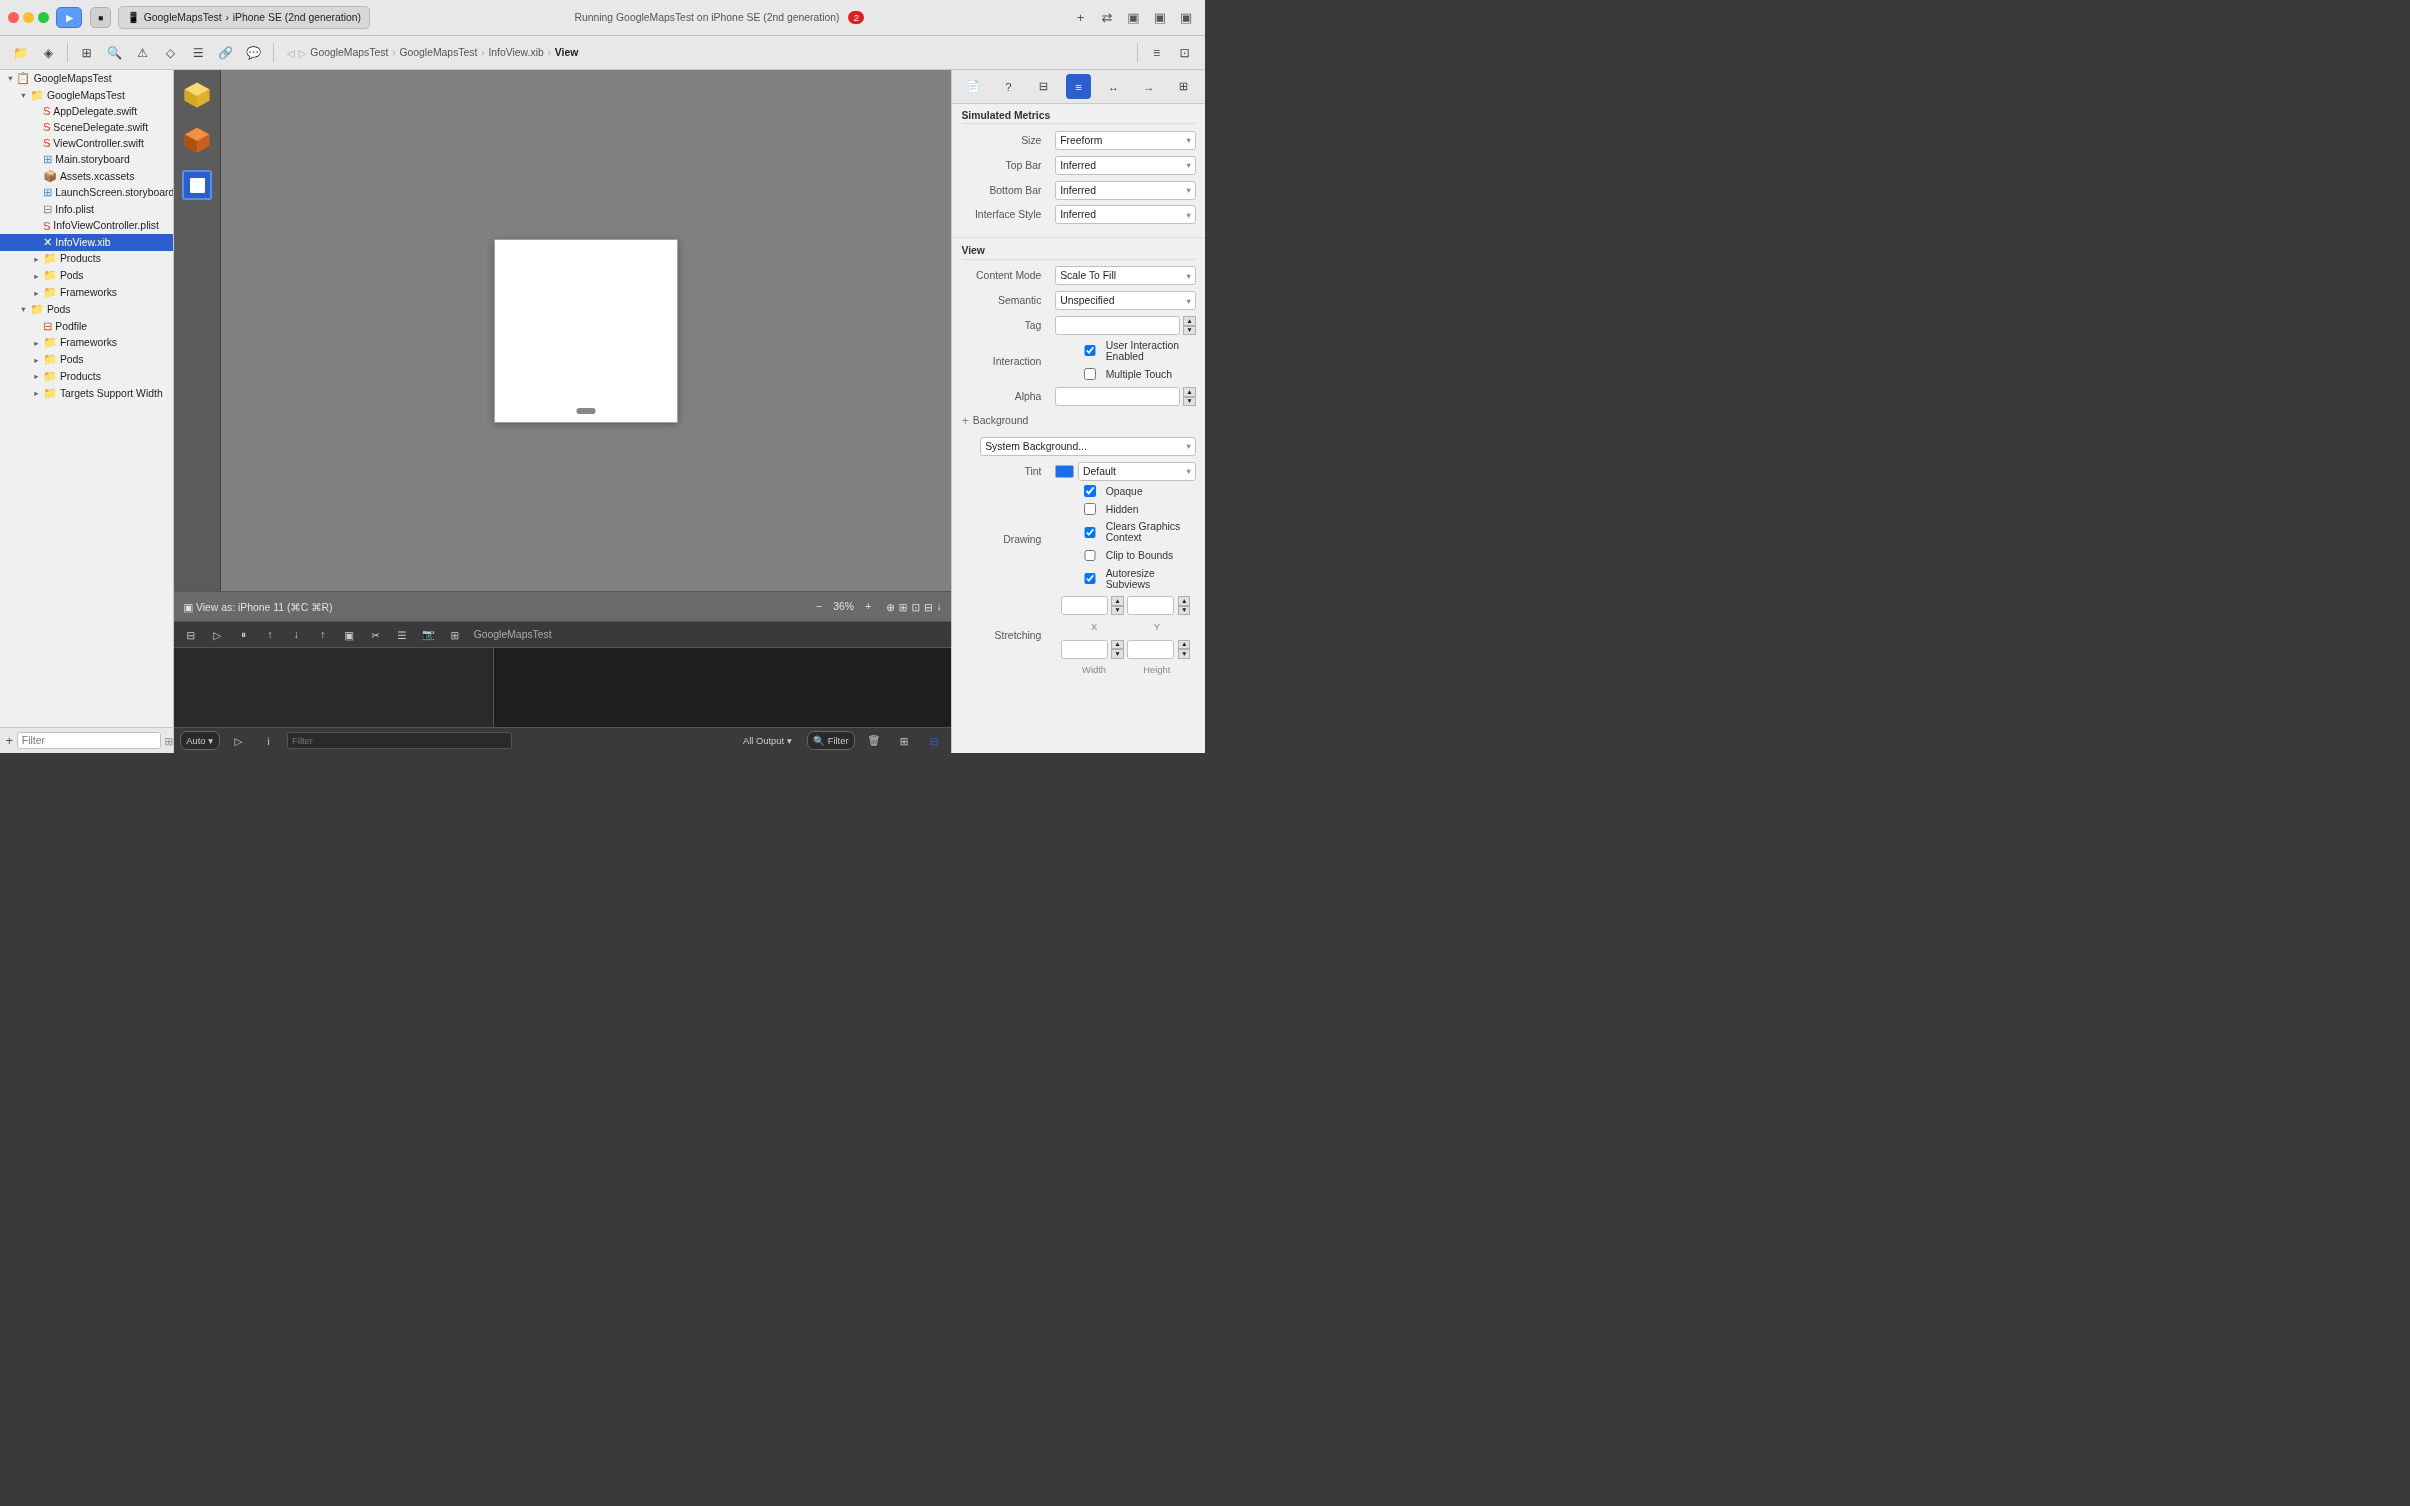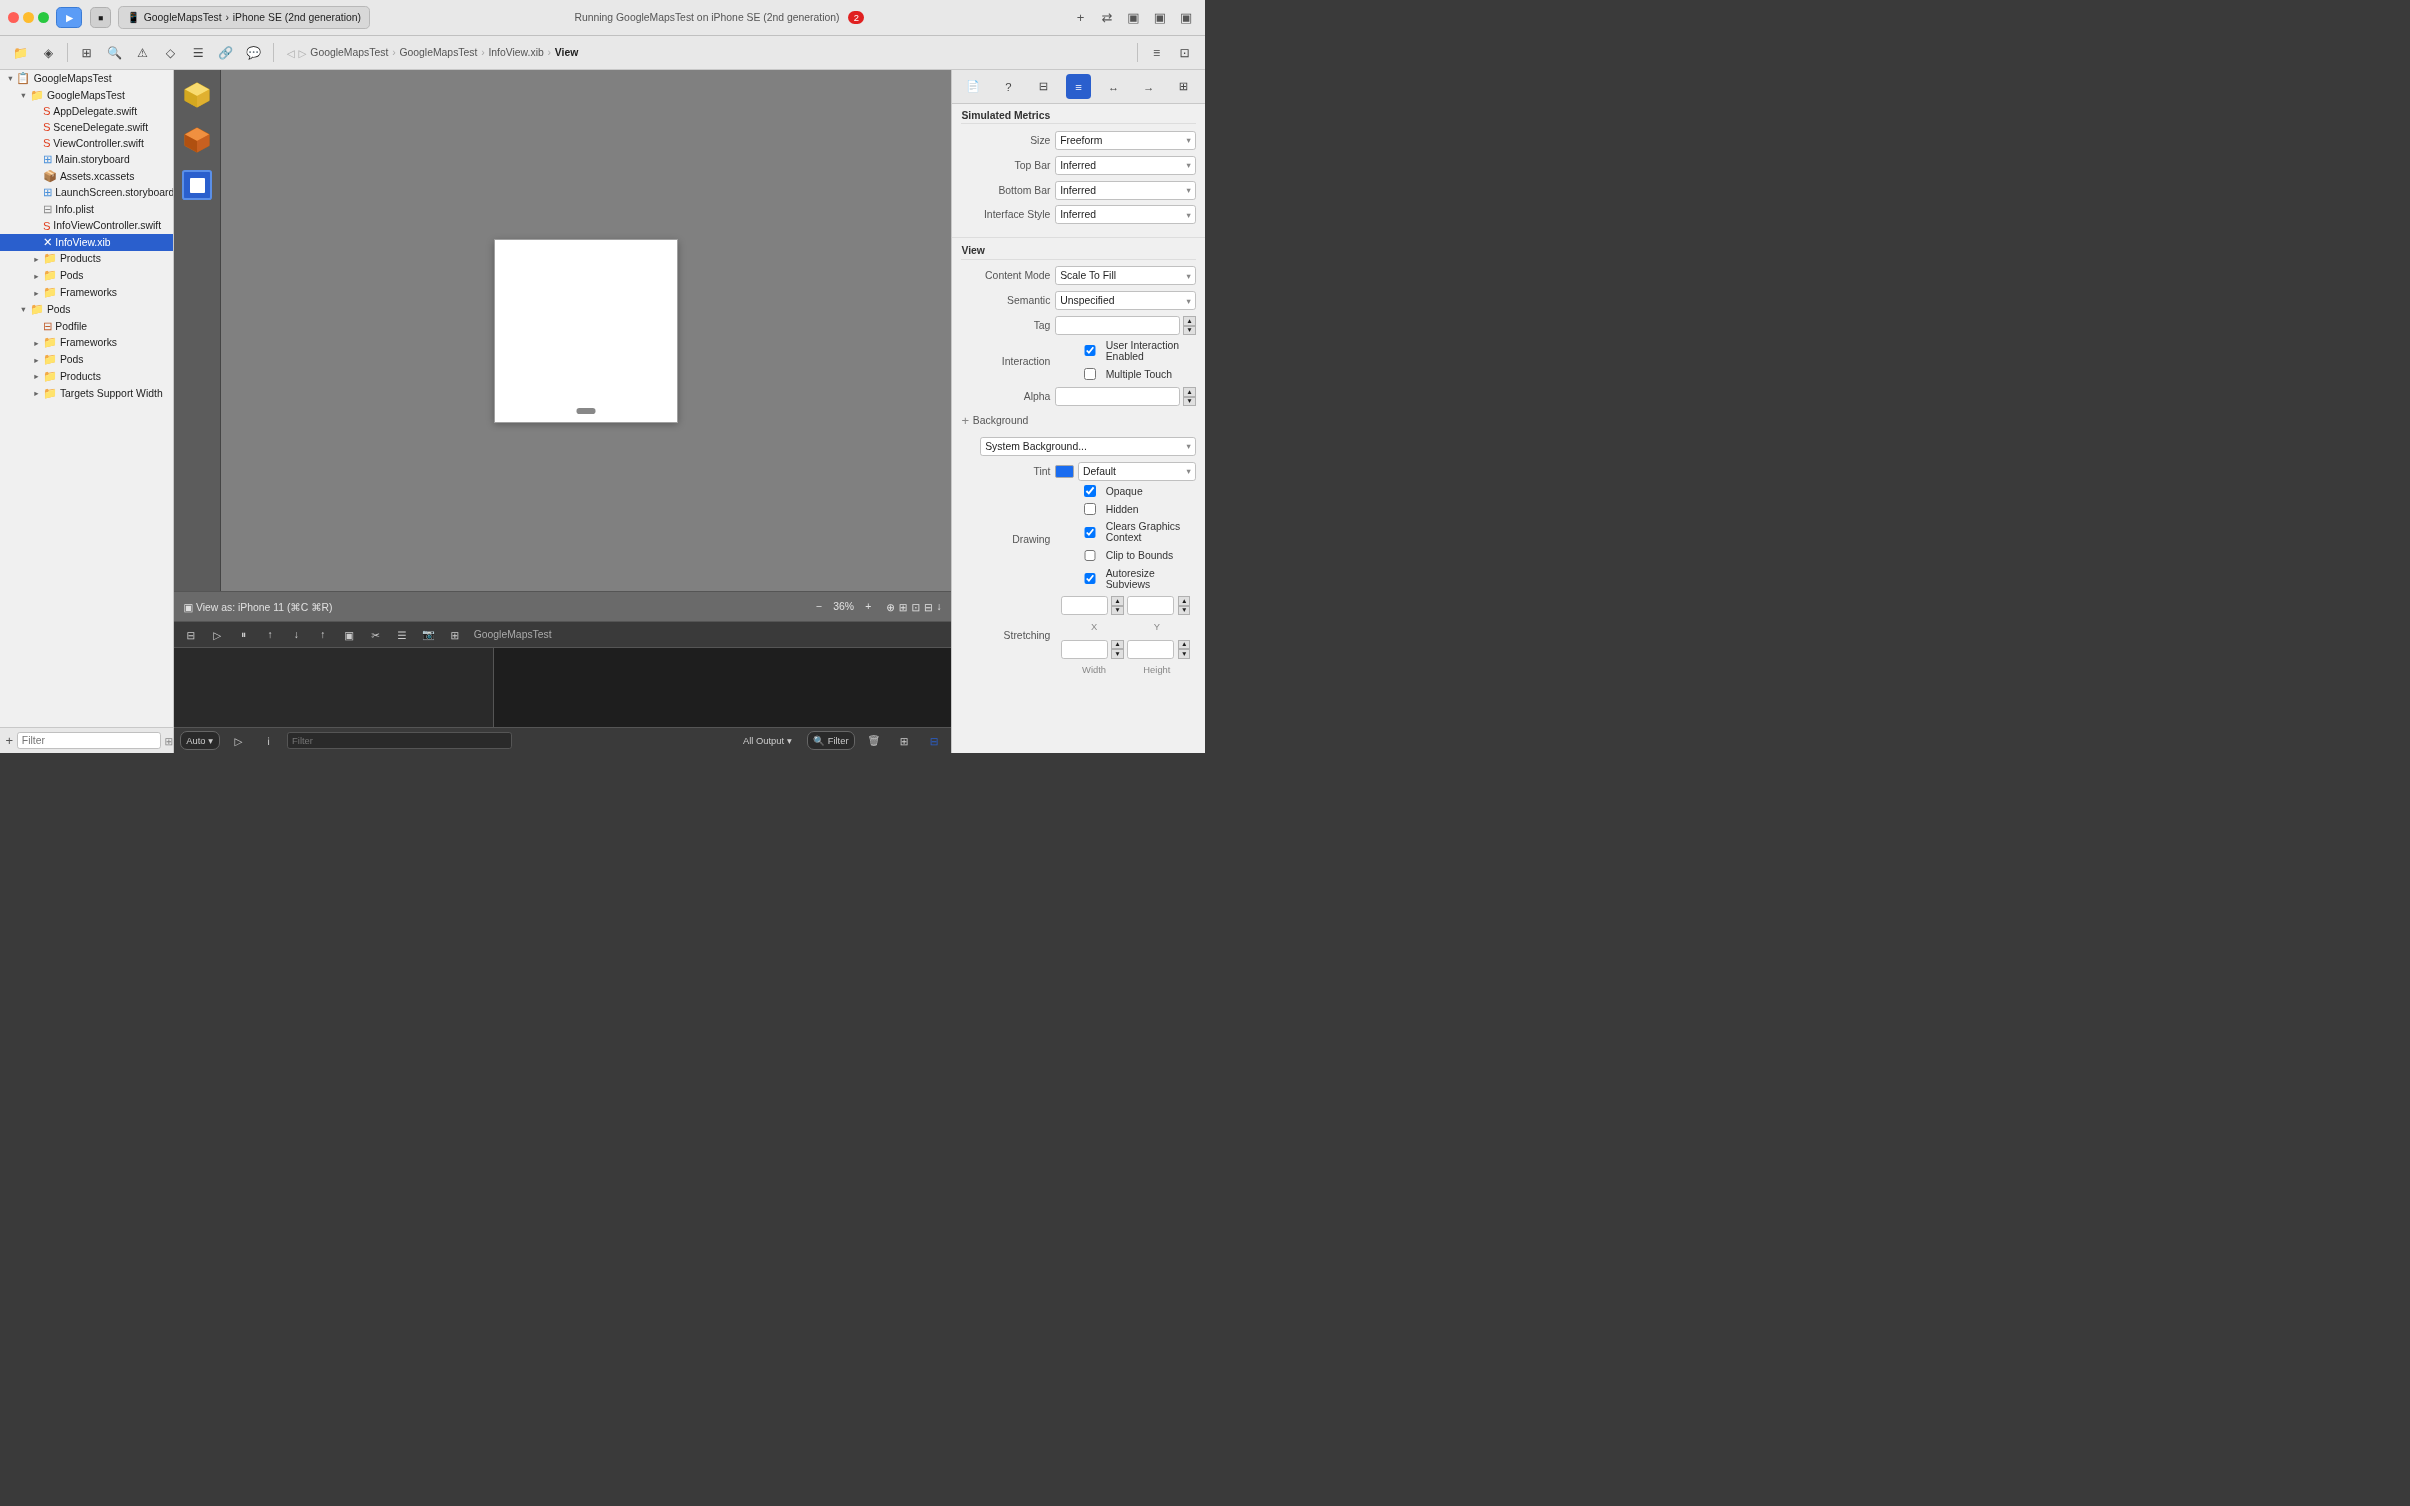--- a/index.html
+++ b/index.html
@@ -70,21 +70,21 @@
 
     
     #right-panel { width: 254px; min-width: 254px; background: #f0f0f0; border-left: 0.9px solid #c8c8c8; display: flex; flex-direction: column; overflow: hidden; }
     #right-toolbar { height: 34px; background: #e8e8e8; border-bottom: 0.9px solid #c8c8c8; display: flex; align-items: center; justify-content: space-around; padding: 0 3.8px; }
     .right-tool { width: 24.5px; height: 24.5px; display: flex; align-items: center; justify-content: center; cursor: pointer; border-radius: 3.8px; color: #444; font-size: 11.3px; }
     .right-tool.active { background: #2a5fcd; color: white; }
     #right-content { flex: 1; overflow-y: auto; padding: 0; }
     .panel-section { padding: 5.6px 9.4px; }
     .panel-section-title { font-size: 10.4px; font-weight: 600; color: #333; margin-bottom: 5.6px; padding-bottom: 2.8px; border-bottom: 0.9px solid #ddd; }
     .prop-row { display: flex; align-items: center; margin-bottom: 3.8px; min-height: 21px; }
-    .prop-label { font-size: 10.4px; color: #555; text-align: right; flex: 0 0 94px; padding-right: 5px; }
+    .prop-label { font-size: 10.4px; color: #555; text-align: right; flex: 0 0 94px; padding-right: 14px; }
     .prop-value { flex: 1; display: flex; align-items: center; gap: 3.8px; }
     .prop-select { flex: 1; height: 19px; border: 0.9px solid #c0c0c0; border-radius: 2.8px; background: white; font-size: 10.4px; padding: 0 3.8px; display: flex; align-items: center; justify-content: space-between; cursor: pointer; }
     .prop-select-arrow { color: #888; font-size: 8.5px; }
     .prop-input { flex: 1; height: 19px; border: 0.9px solid #c0c0c0; border-radius: 2.8px; background: white; font-size: 10.4px; padding: 0 3.8px; }
     .prop-stepper { display: flex; flex-direction: column; }
     .stepper-up, .stepper-dn { width: 12.2px; height: 9.4px; background: #e0e0e0; border: 0.9px solid #b0b0b0; cursor: pointer; display: flex; align-items: center; justify-content: center; font-size: 6.6px; line-height: 1; }
     .checkbox-row { display: flex; align-items: center; gap: 10px; margin-bottom: 2.8px; font-size: 10.4px; color: #333; padding-left: 29px; }
     .checkbox-row input[type=checkbox] { width: 11.3px; height: 11.3px; }
     .color-swatch { width: 19px; height: 13px; border: 0.9px solid #aaa; border-radius: 1.9px; }
     .color-swatch.blue { background: #1a6cf0; }
@@ -213,21 +213,21 @@
           <span class="item-label">LaunchScreen.storyboard</span>
         </div>
         <div class="tree-item" style="padding-left:30px;">
           <span class="tree-arrow leaf"></span>
           <span class="item-icon" style="color:#888;">⊟</span>
           <span class="item-label">Info.plist</span>
         </div>
         <div class="tree-item" style="padding-left:30px;">
           <span class="tree-arrow leaf"></span>
           <span class="item-icon" style="color:#e04020;">S</span>
-          <span class="item-label">InfoViewController.swift</span>
+          <span class="item-label">InfoViewController.plist</span>
         </div>
         <div class="tree-item selected" style="padding-left:30px;">
           <span class="tree-arrow leaf"></span>
           <span class="item-icon">✕</span>
           <span class="item-label">InfoView.xib</span>
         </div>
         <div class="tree-item" style="padding-left:30px;">
           <span class="tree-arrow closed"></span>
           <span class="item-icon" style="color:#e8b840;">📁</span>
           <span class="item-label">Products</span>

